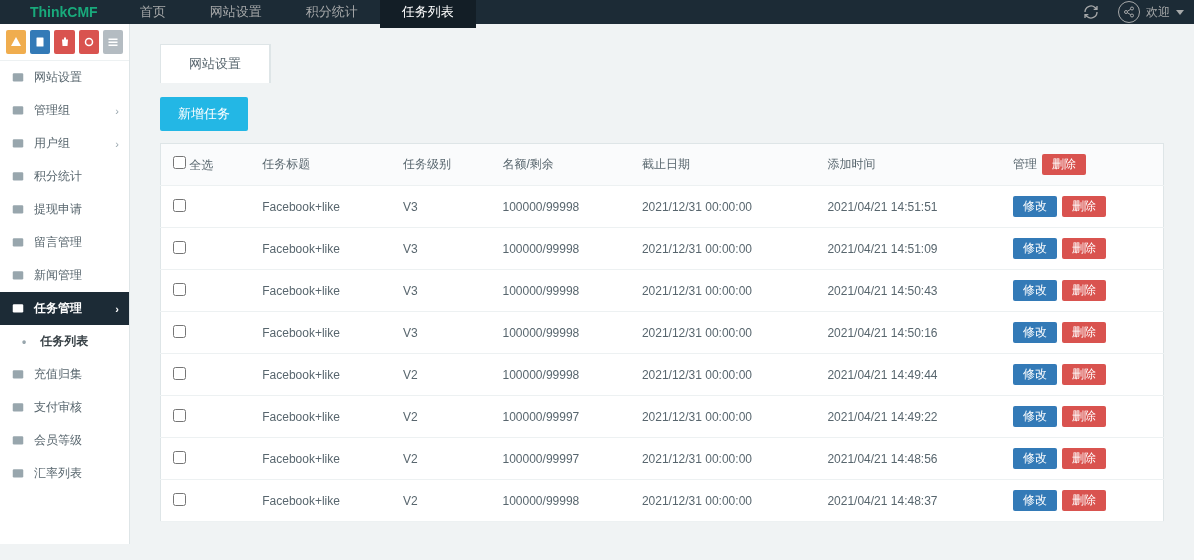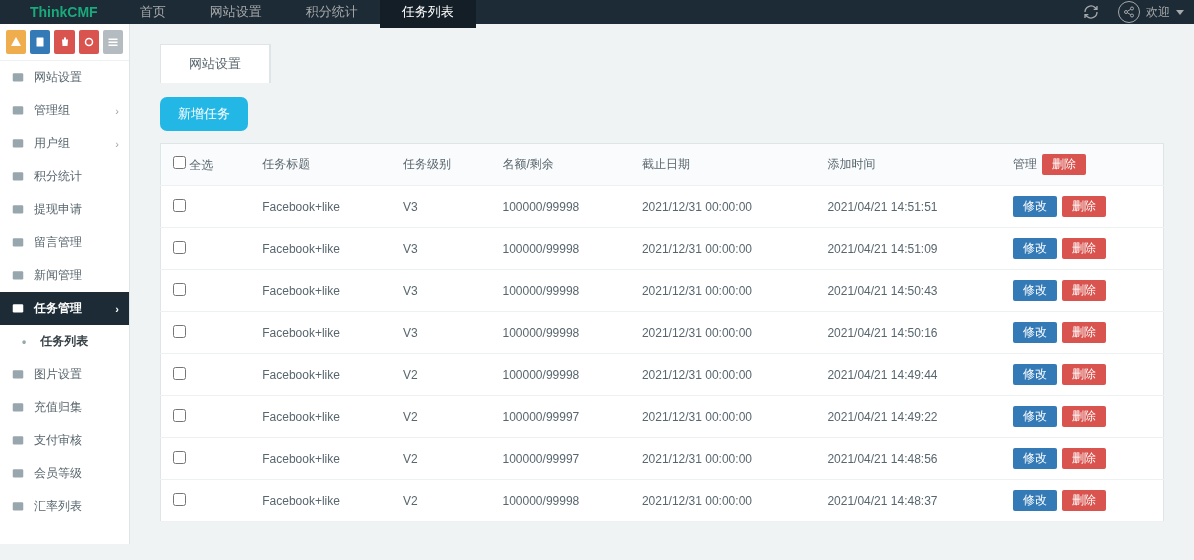--- a/index.html
+++ b/index.html
@@ -30,21 +30,21 @@
 .sb-item.sub { padding-left: 22px; font-size: 12px; }
 .sb-item.active { background: #1c2b36; color: #fff; font-weight: bold; }
 .sb-item.active .mi, .sb-item.active .arrow { color: #fff; }
 .sb-item.sub.active-sub { font-weight: bold; color: #363f44; }
 .sb-item.sub::before { content: "•"; margin-right: 6px; color: #98a6ad; }
 
 .main { flex: 1; padding: 20px 30px; overflow: auto; position: relative; }
 .wm { position: absolute; inset: 0; pointer-events: none; display: flex; align-items: center; justify-content: center; font-size: 70px; font-weight: bold; color: rgba(247, 126, 46, 0.35); letter-spacing: 6px; z-index: 0;}
 .tabbar { background: #fff; border: 1px solid #dee5e7; border-bottom: none; display: inline-block; margin-bottom: 14px; position:relative; z-index:1;}
 .tabbar .tab { display: inline-block; padding: 10px 28px; border-right: 1px solid #dee5e7; font-size: 13px; cursor: pointer; }
-.btn-add { background: #23b7e5; color: #fff; border: none; padding: 8px 18px; font-size: 13px; border-radius: 7px; cursor: pointer; margin-bottom: 12px; position:relative; z-index:1;}
+.btn-add { background: #23b7e5; color: #fff; border: none; padding: 8px 18px; font-size: 13px; border-radius: 2px; cursor: pointer; margin-bottom: 12px; position:relative; z-index:1;}
 
 .table { width: 100%; background: #fff; border-collapse: collapse; border: 1px solid #dee5e7; position:relative; z-index:1;}
 .table th, .table td { text-align: left; padding: 10px 12px; border-bottom: 1px solid #edf1f2; font-size: 12px; }
 .table th { background: #fafbfc; font-weight: normal; color: #58666e; }
 .table input[type=checkbox] { cursor: pointer; }
 .btn-sm { padding: 2px 10px; font-size: 12px; border: none; border-radius: 2px; cursor: pointer; color: #fff; }
 .btn-edit { background: #337ab7; text-align: center; }
 .btn-del { background: #d9534f; margin-left: 5px; }
 .th-actions .btn-del { margin-left: 5px; }
 </style>
@@ -181,28 +181,20 @@
         </div>
         <div class="sb-item sub active-sub">
           <span>任务列表</span>
         </div>
         <div class="sb-item">
           <span class="mi">
             <svg width="14" height="14" viewBox="0 0 24 24" fill="currentColor">
               <rect x="3" y="4" width="18" height="14" rx="2"></rect>
             </svg>
           </span>
-          <span>图片设置</span>
-        </div>
-        <div class="sb-item">
-          <span class="mi">
-            <svg width="14" height="14" viewBox="0 0 24 24" fill="currentColor">
-              <rect x="3" y="4" width="18" height="14" rx="2"></rect>
-            </svg>
-          </span>
           <span>充值归集</span>
         </div>
         <div class="sb-item">
           <span class="mi">
             <svg width="14" height="14" viewBox="0 0 24 24" fill="currentColor">
               <rect x="3" y="4" width="18" height="14" rx="2"></rect>
             </svg>
           </span>
           <span>支付审核</span>
         </div>

